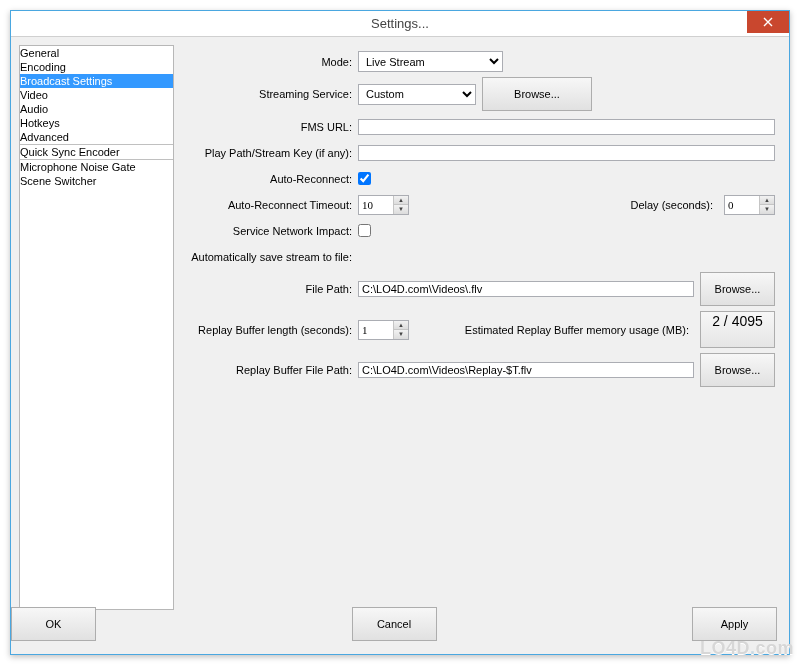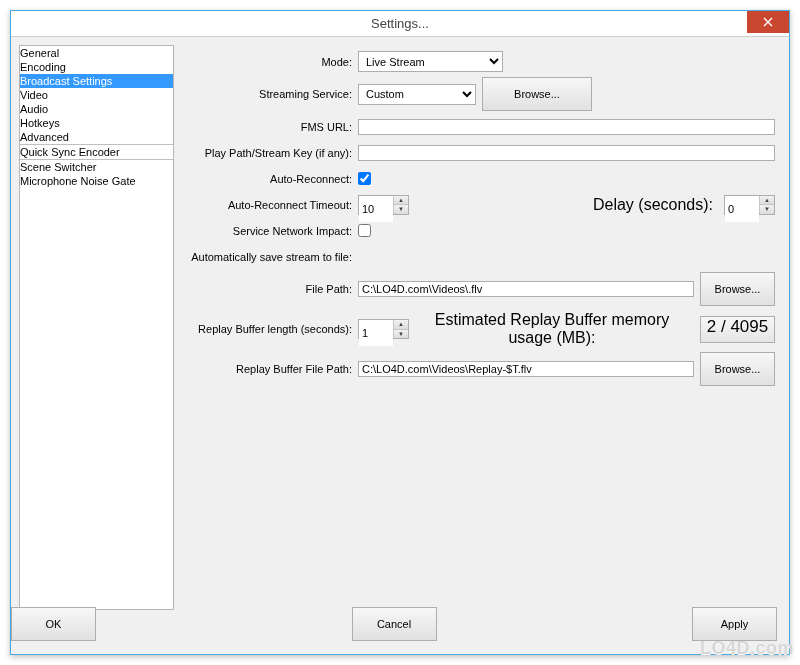--- a/index.html
+++ b/index.html
@@ -112,47 +112,48 @@
 .spin {
   display: inline-flex;
   align-items: stretch;
   border: 1px solid #abadb3;
   height: 20px;
   background: #fff;
 }
 .spin input {
   border: none;
   width: 34px;
-  height: 26px;
+  height: 18px;
   padding: 0 3px;
   font-size: 11px;
+  font-family: Liberation Serif, serif;
 }
 .spin-btns { display: flex; flex-direction: column; width: 15px; }
 .spin-btn {
   flex: 1;
   background: linear-gradient(#f2f2f2,#dcdcdc);
   border-left: 1px solid #c5c5c5;
   display: flex; align-items: center; justify-content: center;
   font-size: 6px; cursor: pointer; color: #444;
 }
 .spin-btn:first-child { border-bottom: 1px solid #c5c5c5; }
 input[type=checkbox] { width: 13px; height: 13px; margin: 0; }
 .right-label {
   margin-left: auto;
-  text-align: center;
+  text-align: right;
   padding-right: 5px;
-  font-size: 16px;
+  font-size: 11px;
 }
 .readout {
   min-width: 75px;
   text-align: center;
-  font-size: 17px;
+  font-size: 14px;
   border: 1px solid #adadad;
   background: linear-gradient(#f7f7f7,#e5e5e5);
-  height: 27px;
+  height: 37px;
   line-height: 19px;
   padding: 0 0;
 }
 .bottom-bar {
   position: absolute;
   bottom: 8px; left: 0; right: 0;
   height: 36px;
   display: flex;
   align-items: center;
   justify-content: space-between;
@@ -190,22 +191,22 @@
         <div class="sidebar-item">General</div>
         <div class="sidebar-item">Encoding</div>
         <div class="sidebar-item selected">Broadcast Settings</div>
         <div class="sidebar-item">Video</div>
         <div class="sidebar-item">Audio</div>
         <div class="sidebar-item">Hotkeys</div>
         <div class="sidebar-item">Advanced</div>
         <div class="sidebar-sep"></div>
         <div class="sidebar-item">Quick Sync Encoder</div>
         <div class="sidebar-sep"></div>
+        <div class="sidebar-item">Microphone Noise Gate</div>
         <div class="sidebar-item">Scene Switcher</div>
-        <div class="sidebar-item">Microphone Noise Gate</div>
       </div>
 
     <div class="main">
 
       <div class="form-row">
         <div class="label-col">Mode:</div>
         <div class="ctrl-col">
           <select style="width:145px"><option>Live Stream</option></select>
         </div>
       </div>

